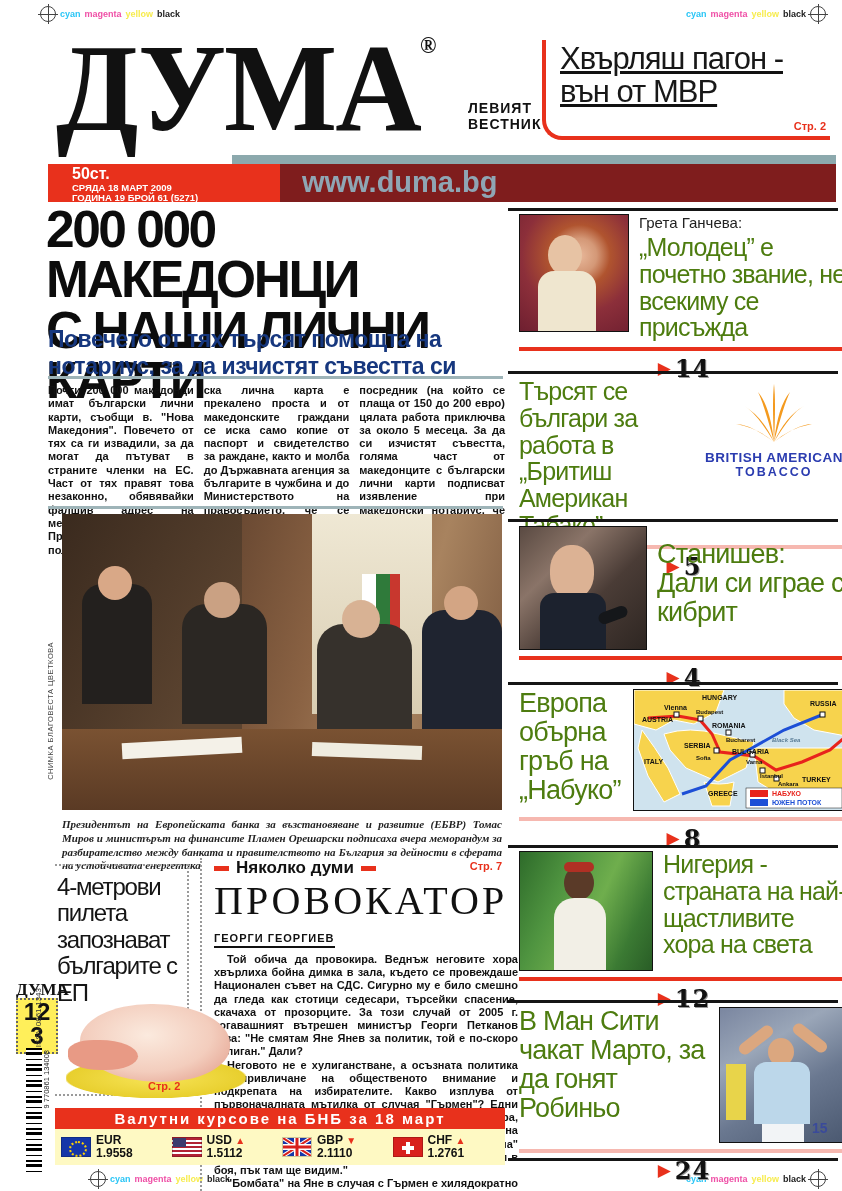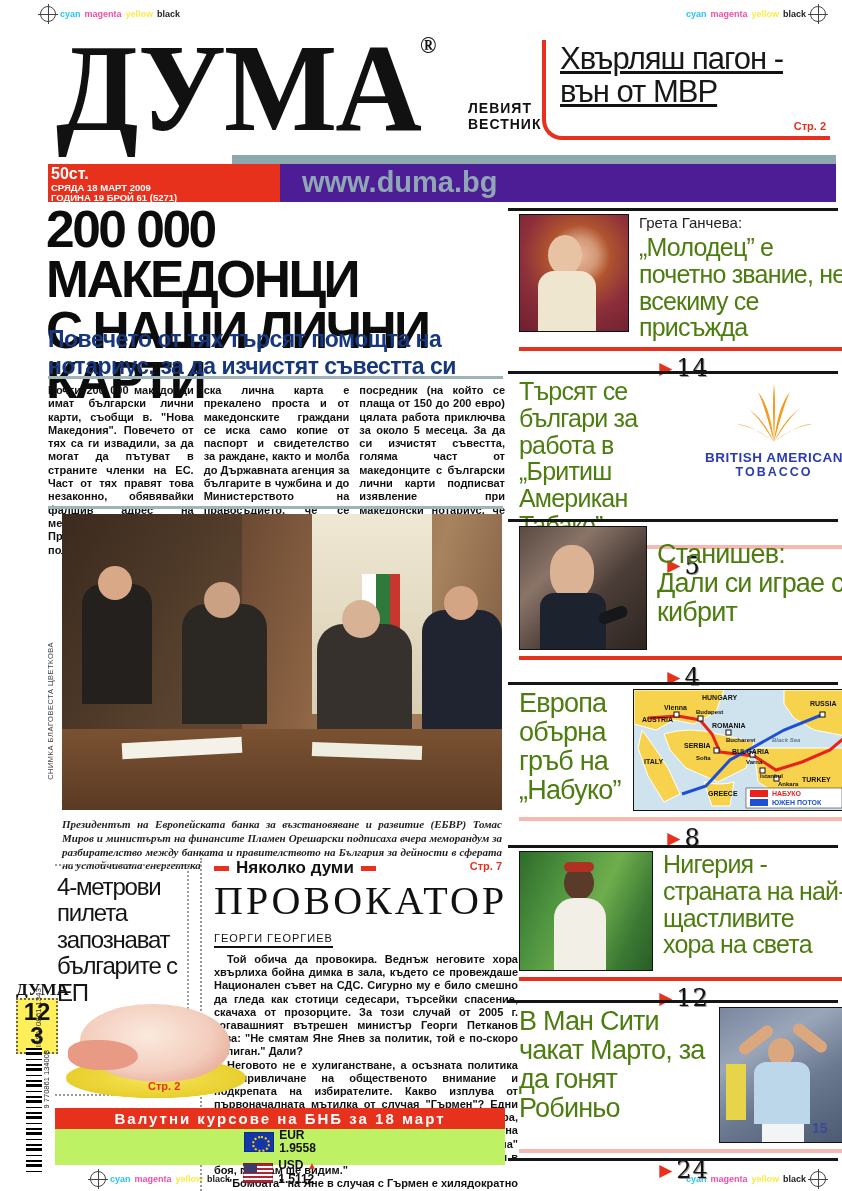--- a/index.html
+++ b/index.html
@@ -20,24 +20,24 @@
   #tagline{position:absolute;left:468px;top:100px;font-size:14px;font-weight:bold;
            line-height:1.15;letter-spacing:1px;}
   #topstory{position:absolute;left:542px;top:40px;width:288px;height:100px;
             border-left:4px solid #e8311c;border-bottom:4px solid #e8311c;
             border-bottom-left-radius:20px;padding:2px 0 0 14px;box-sizing:border-box;text-decoration:underline;}
   #topstory .t{font-size:31px;line-height:1.08;letter-spacing:-1px;color:#181818;}
   #topstory .p{position:absolute;right:4px;bottom:4px;color:#e8311c;font-size:11px;font-weight:bold;}
   #tealband{position:absolute;left:232px;top:155px;width:604px;height:9px;background:#8ca9ad;}
   
   #redbox{position:absolute;left:48px;top:164px;width:232px;height:38px;background:#e8311c;
-          color:#fff;padding:2px 0 0 3px;box-sizing:border-box;line-height:1.05;}
+          color:#fff;padding:2px 0 0 24px;box-sizing:border-box;line-height:1.05;}
   #redbox .price{font-size:16px;font-weight:bold;}
   #redbox .d{font-size:9.5px;font-weight:bold;}
-  #pinkband{position:absolute;left:280px;top:164px;width:556px;height:38px;background:#4c1d95;}
+  #pinkband{position:absolute;left:280px;top:164px;width:556px;height:38px;background:#7f1d1d;}
   #website{position:absolute;left:22px;top:2px;font-size:29px;font-weight:bold;color:#8fa6b4;letter-spacing:0;}
   
   #headline{position:absolute;left:46px;top:204px;width:460px;font-size:52px;line-height:0.97;
             font-weight:bold;letter-spacing:-2.5px;color:#0c0c0c;transform:scaleX(0.99);transform-origin:left;}
   #subhead{position:absolute;left:48px;top:326px;width:445px;font-size:23px;font-weight:bold;
            color:#16377e;line-height:1.18;letter-spacing:-0.5px;}
   .colrule{position:absolute;left:48px;width:455px;height:3px;background:#9eb4b8;}
   #bodycols{position:absolute;left:48px;top:384px;width:457px;display:flex;gap:10px;}
   #bodycols div{flex:1;font-size:11px;font-weight:bold;text-align:justify;line-height:1.21;}
   
@@ -60,28 +60,28 @@
              border:2px dotted #666;box-sizing:border-box;text-align:center;line-height:1.0;
              font-weight:bold;font-size:24px;}
   #chickphoto{position:absolute;left:60px;top:996px;width:192px;height:106px;z-index:5;}
   #chick-page{position:absolute;left:148px;top:1080px;z-index:6;color:#e8311c;font-size:11px;font-weight:bold;}
   
   #opinion{position:absolute;left:200px;top:858px;width:304px;border-left:2px dotted #9a9a9a;padding-left:12px;}
   #opinion .rubric{display:flex;align-items:center;gap:7px;font-size:17px;font-weight:bold;}
   #opinion .dash{width:15px;height:5px;background:#e8311c;}
   #opinion .title{font-family:"Liberation Serif",serif;font-size:40px;letter-spacing:3px;
                   line-height:1.05;margin:2px 0 6px;}
-  #opinion .byline{display:inline-block;font-size:11px;font-weight:normal;letter-spacing:1px;
+  #opinion .byline{display:inline-block;font-size:11px;font-weight:bold;letter-spacing:1px;
                    border-bottom:2px solid #111;padding-bottom:2px;margin-bottom:5px;}
   #opinion p{margin:0;font-size:11px;font-weight:bold;text-align:justify;line-height:1.2;text-indent:13px;}
   
   #currency{position:absolute;left:55px;top:1108px;width:450px;}
   #currency .bar{background:#e8311c;color:#fff;font-weight:bold;font-size:15px;
                  text-align:center;letter-spacing:2px;padding:2px 0;}
-  #currency .rates{background:#bef264;display:flex;align-items:center;height:36px;padding:0 6px;gap:4px;flex-direction:column;}
+  #currency .rates{background:#fef9c3;display:flex;align-items:center;height:36px;padding:0 6px;gap:4px;}
   .rate{display:flex;align-items:center;gap:5px;flex:1;}
   .rate .txt{font-weight:bold;font-size:12px;line-height:1.1;}
   .flag{width:30px;height:20px;position:relative;flex:none;border:1px solid rgba(0,0,0,.2);box-sizing:border-box;}
   .flag-eu{background:#1536a8;}
   .flag-eu i{position:absolute;left:7px;top:3px;width:14px;height:12px;border:2px dotted #ffd200;border-radius:50%;}
   .flag-us{background:repeating-linear-gradient(#b22234 0 2px,#fff 2px 4px);}
   .flag-us i{position:absolute;left:0;top:0;width:13px;height:9px;background:#3c3b6e;}
   .flag-ch{background:#d8201c;}
   .flag-ch i{position:absolute;left:12px;top:4px;width:4px;height:12px;background:#fff;}
   .flag-ch i:after{content:"";position:absolute;left:-4px;top:4px;width:12px;height:4px;background:#fff;}
@@ -91,21 +91,21 @@
   .sb{position:absolute;left:519px;width:330px;}
   .sb-row{display:flex;gap:10px;}
   .sb-title{font-size:25px;line-height:1.07;letter-spacing:-0.8px;color:#4d7c0f;}
   .sb-kicker{font-size:15px;margin-bottom:3px;color:#222;}
   .sb-img{border:1px solid #111;flex:none;overflow:hidden;position:relative;}
   .sb-line{height:4px;margin-top:6px;}
   .line-red{background:#e8311c;}
   .line-pink{background:#f6b8b0;}
   .sb-page{display:flex;justify-content:center;align-items:center;gap:4px;margin-top:3px;}
   .sb-page .tri{color:#e8311c;font-size:17px;line-height:1;}
-  .sb-page .num{font-size:24px;font-weight:normal;font-family:"DejaVu Serif",serif;
+  .sb-page .num{font-size:24px;font-weight:bold;font-family:"DejaVu Serif",serif;
                 text-shadow:1px 1px 0 #999;letter-spacing:1px;}
   
   #batlogo{flex:none;width:150px;text-align:center;padding-top:2px;}
   #batlogo .l1{color:#2b3cb0;font-weight:bold;font-size:13.5px;letter-spacing:0.5px;}
   #batlogo .l2{color:#2b3cb0;font-weight:bold;font-size:12.5px;letter-spacing:2px;}
   
   #natmap{flex:none;border:1px solid #111;background:#cfe3ee;}
   
   .ph{position:absolute;}
 </style>

